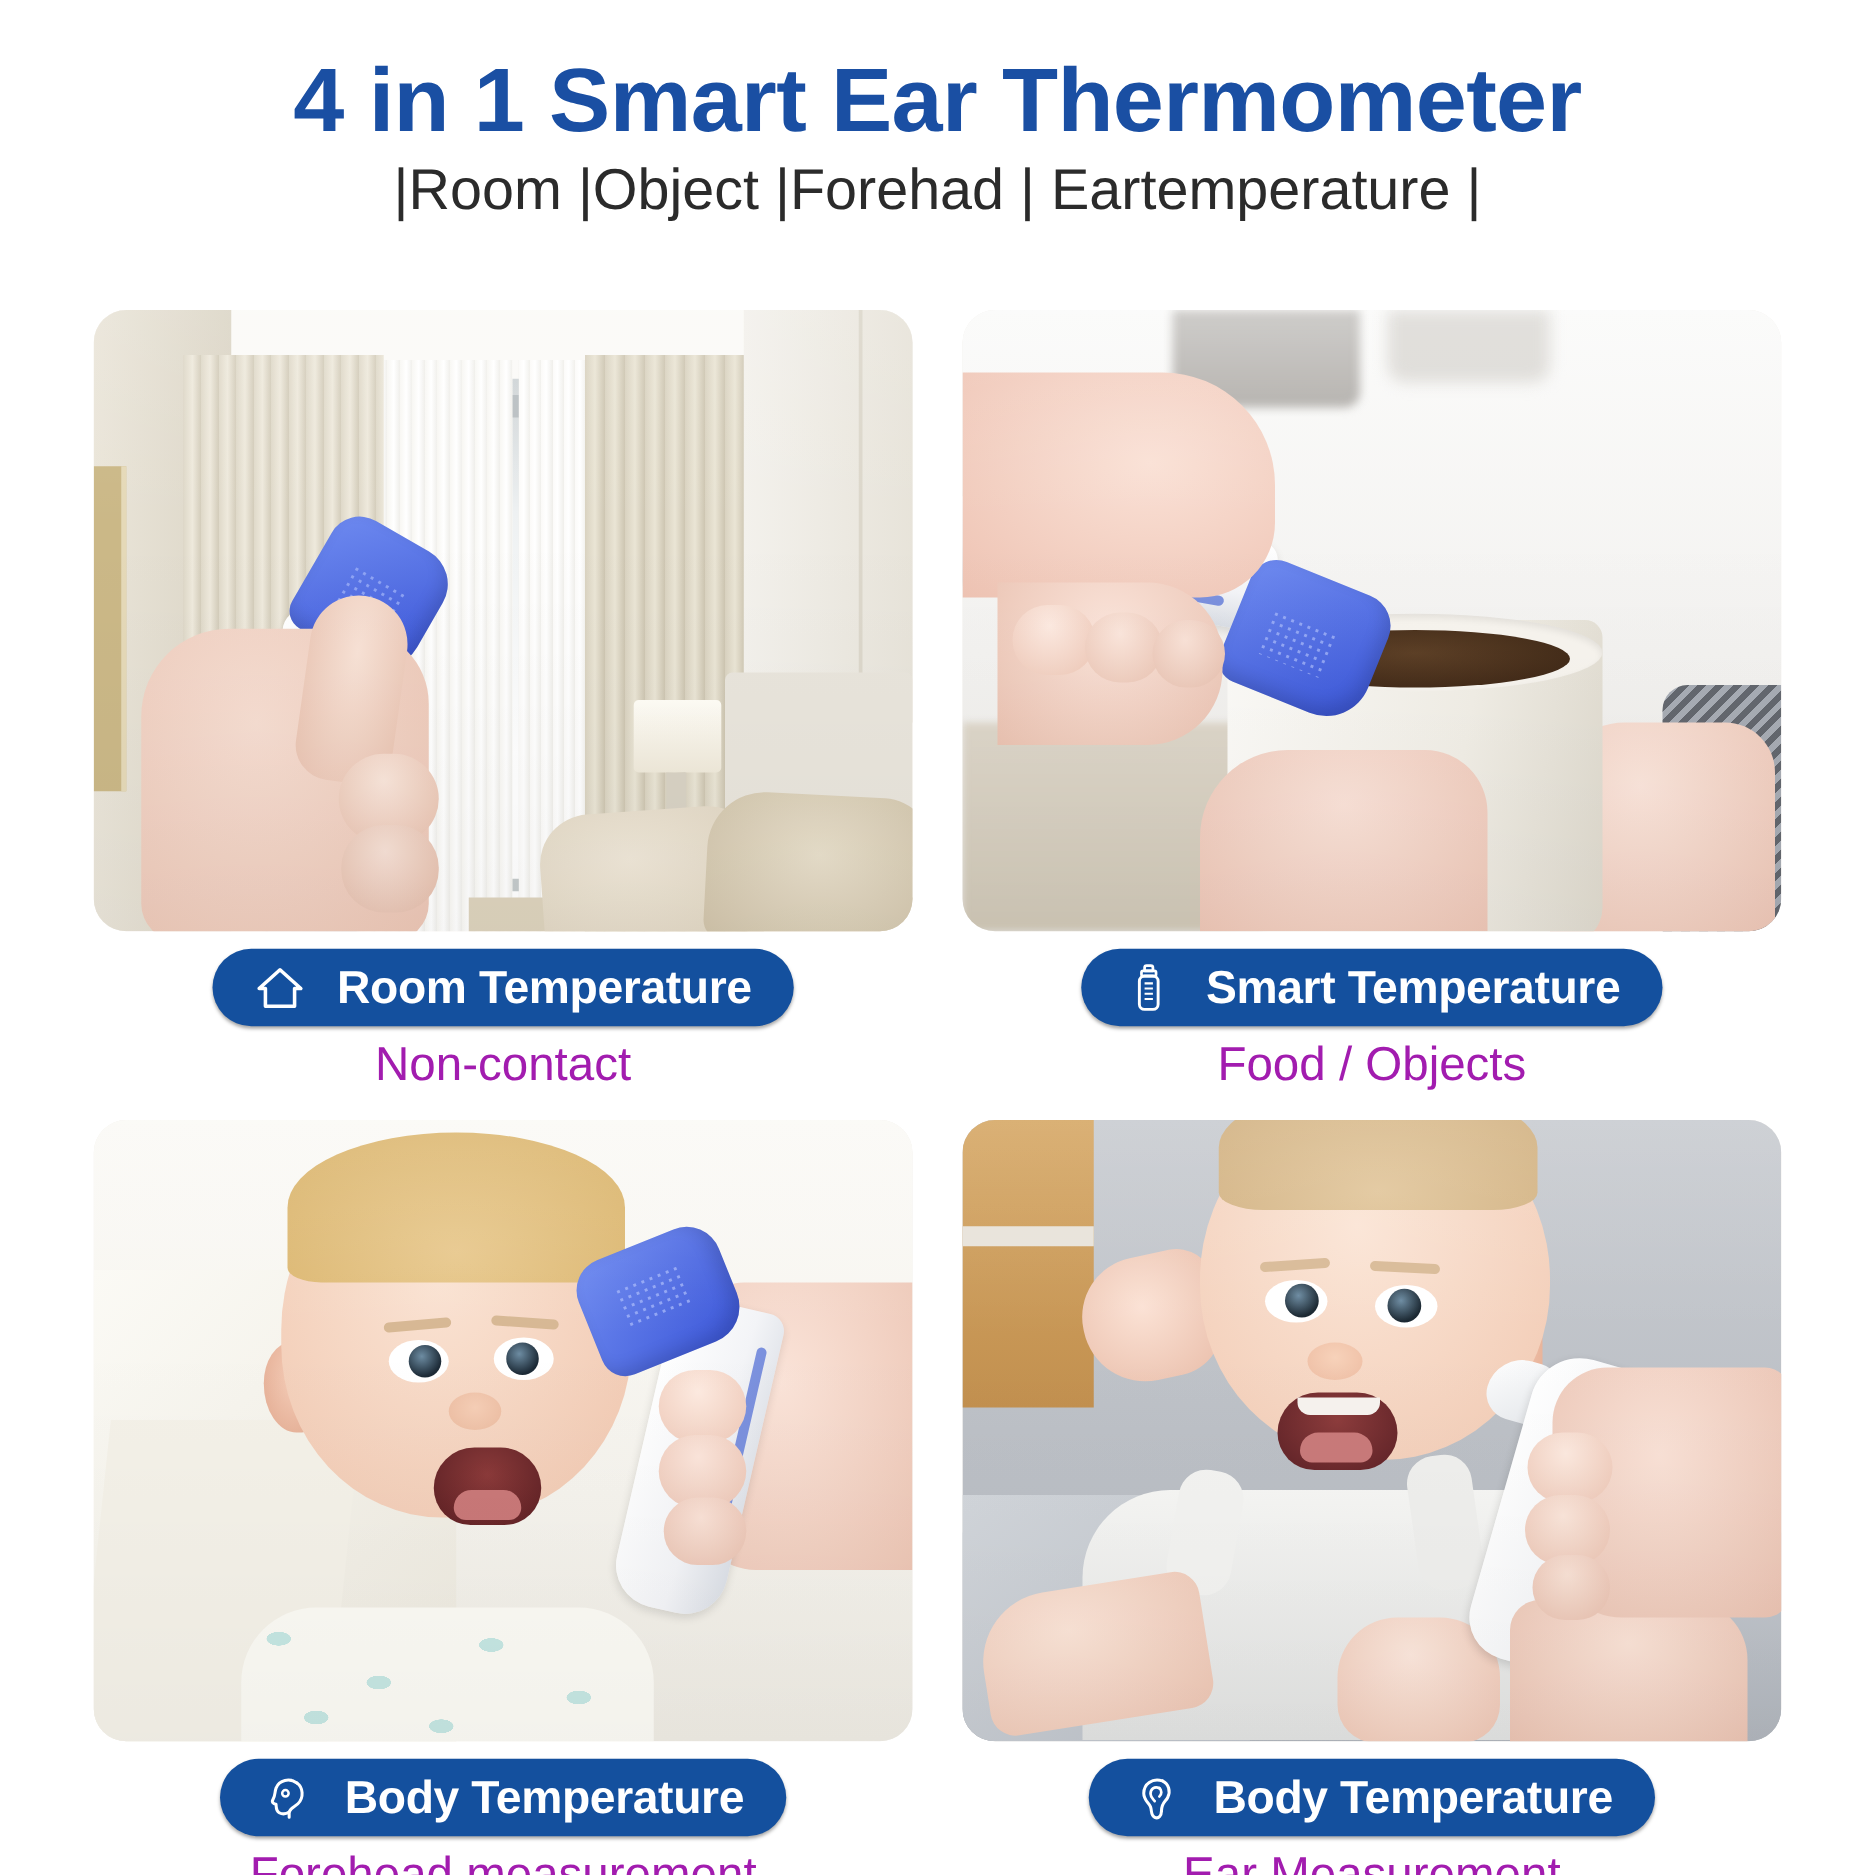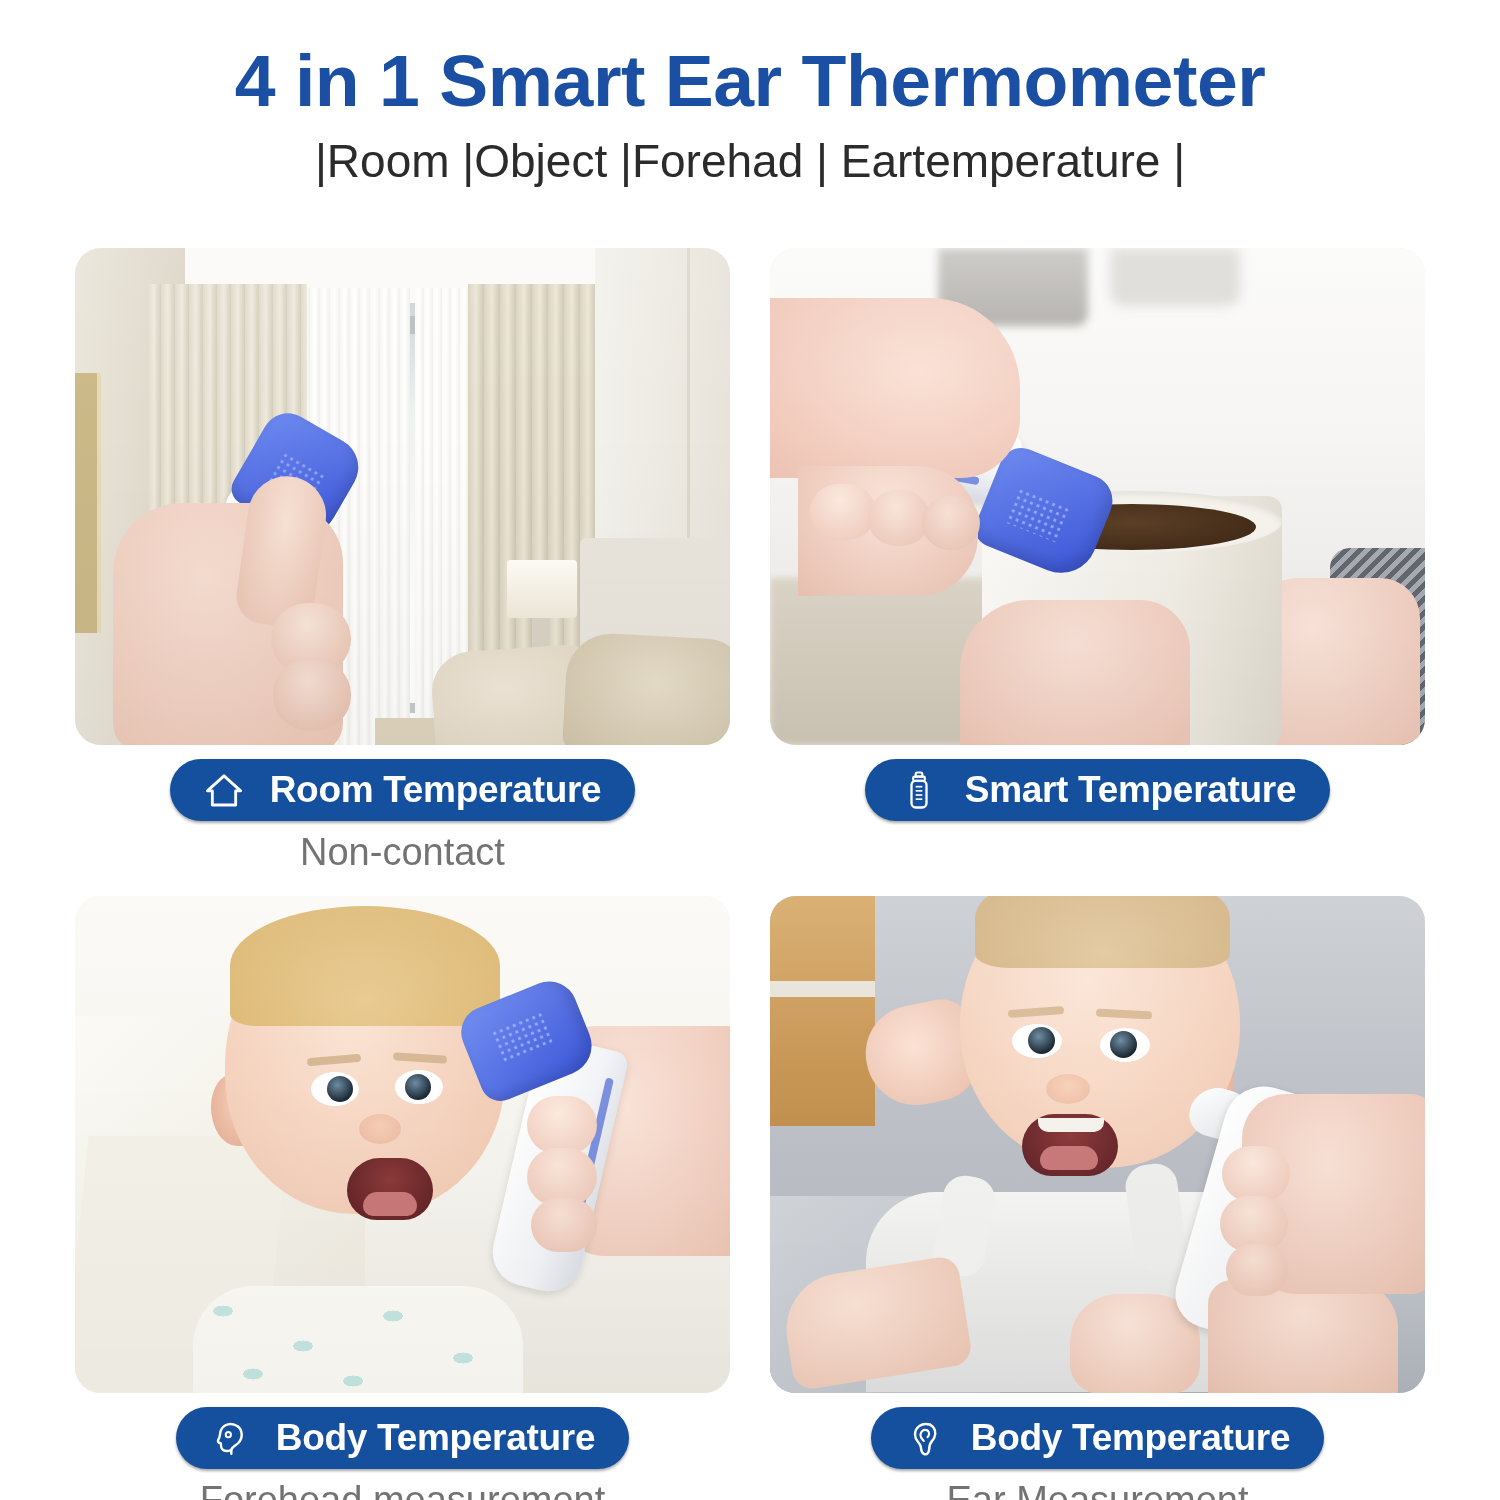--- a/index.html
+++ b/index.html
@@ -26,21 +26,21 @@
     font-weight: bold;
     letter-spacing: -0.5px;
     line-height: 1.05;
     white-space: nowrap;
     transform: scaleX(1.02);
   }
   .subtitle {
     color: #2b2b2b;
     font-size: 46px;
     font-weight: normal;
-    margin-top: 16px;
+    margin-top: 6px;
     line-height: 1.1;
     white-space: nowrap;
   }
 
   
   .grid {
     position: absolute;
     top: 248px;
     left: 75px;
     width: 1350px;
@@ -88,21 +88,21 @@
   }
   .badge-label {
     color: #ffffff;
     font-size: 37px;
     font-weight: bold;
     white-space: nowrap;
     letter-spacing: -0.3px;
   }
   .caption {
     margin-top: 10px;
-    color: #737373;
+    color: #a21caf;
     font-size: 38px;
     white-space: nowrap;
   }
 
   
   .bedroom { background: linear-gradient(180deg,#fdfcfa 0%, #f4f1ea 100%); }
   .bd-wall-l { position:absolute; left:0; top:0; width:110px; height:100%;
                background: linear-gradient(90deg,#eae5d9,#dcd6c7); }
   .bd-ceiling { position:absolute; left:0; top:0; width:100%; height:58px;
                 background:#fbfaf7; }
@@ -452,20 +452,21 @@
         <path d="M22 3 h4 a2 2 0 0 1 2 2 v3 h-8 V5 a2 2 0 0 1 2 -2 z" fill="none" stroke="#ffffff" stroke-width="2.6" stroke-linejoin="round"></path>
         <rect x="17" y="8" width="14" height="5" rx="1.6" fill="none" stroke="#ffffff" stroke-width="2.6"></rect>
         <rect x="15" y="13" width="18" height="32" rx="5" fill="none" stroke="#ffffff" stroke-width="2.8"></rect>
         <line x1="20" y1="20" x2="28" y2="20" stroke="#ffffff" stroke-width="2"></line>
         <line x1="20" y1="25" x2="28" y2="25" stroke="#ffffff" stroke-width="2"></line>
         <line x1="20" y1="30" x2="28" y2="30" stroke="#ffffff" stroke-width="2"></line>
         <line x1="20" y1="35" x2="28" y2="35" stroke="#ffffff" stroke-width="2"></line>
       </svg>
       <span class="badge-label">Smart Temperature</span>
     </div>
+    <div class="caption">Food / Objects</div>
   </div>
 
   <div class="card">
     <div class="photo">
       <div class="photo-inner babyf">
         <div class="bf-bed"></div>
         <div class="bf-bed2"></div>
         <div class="bf-body"></div>
         <div class="bf-pj"></div>
         <div class="bf-ear"></div>

